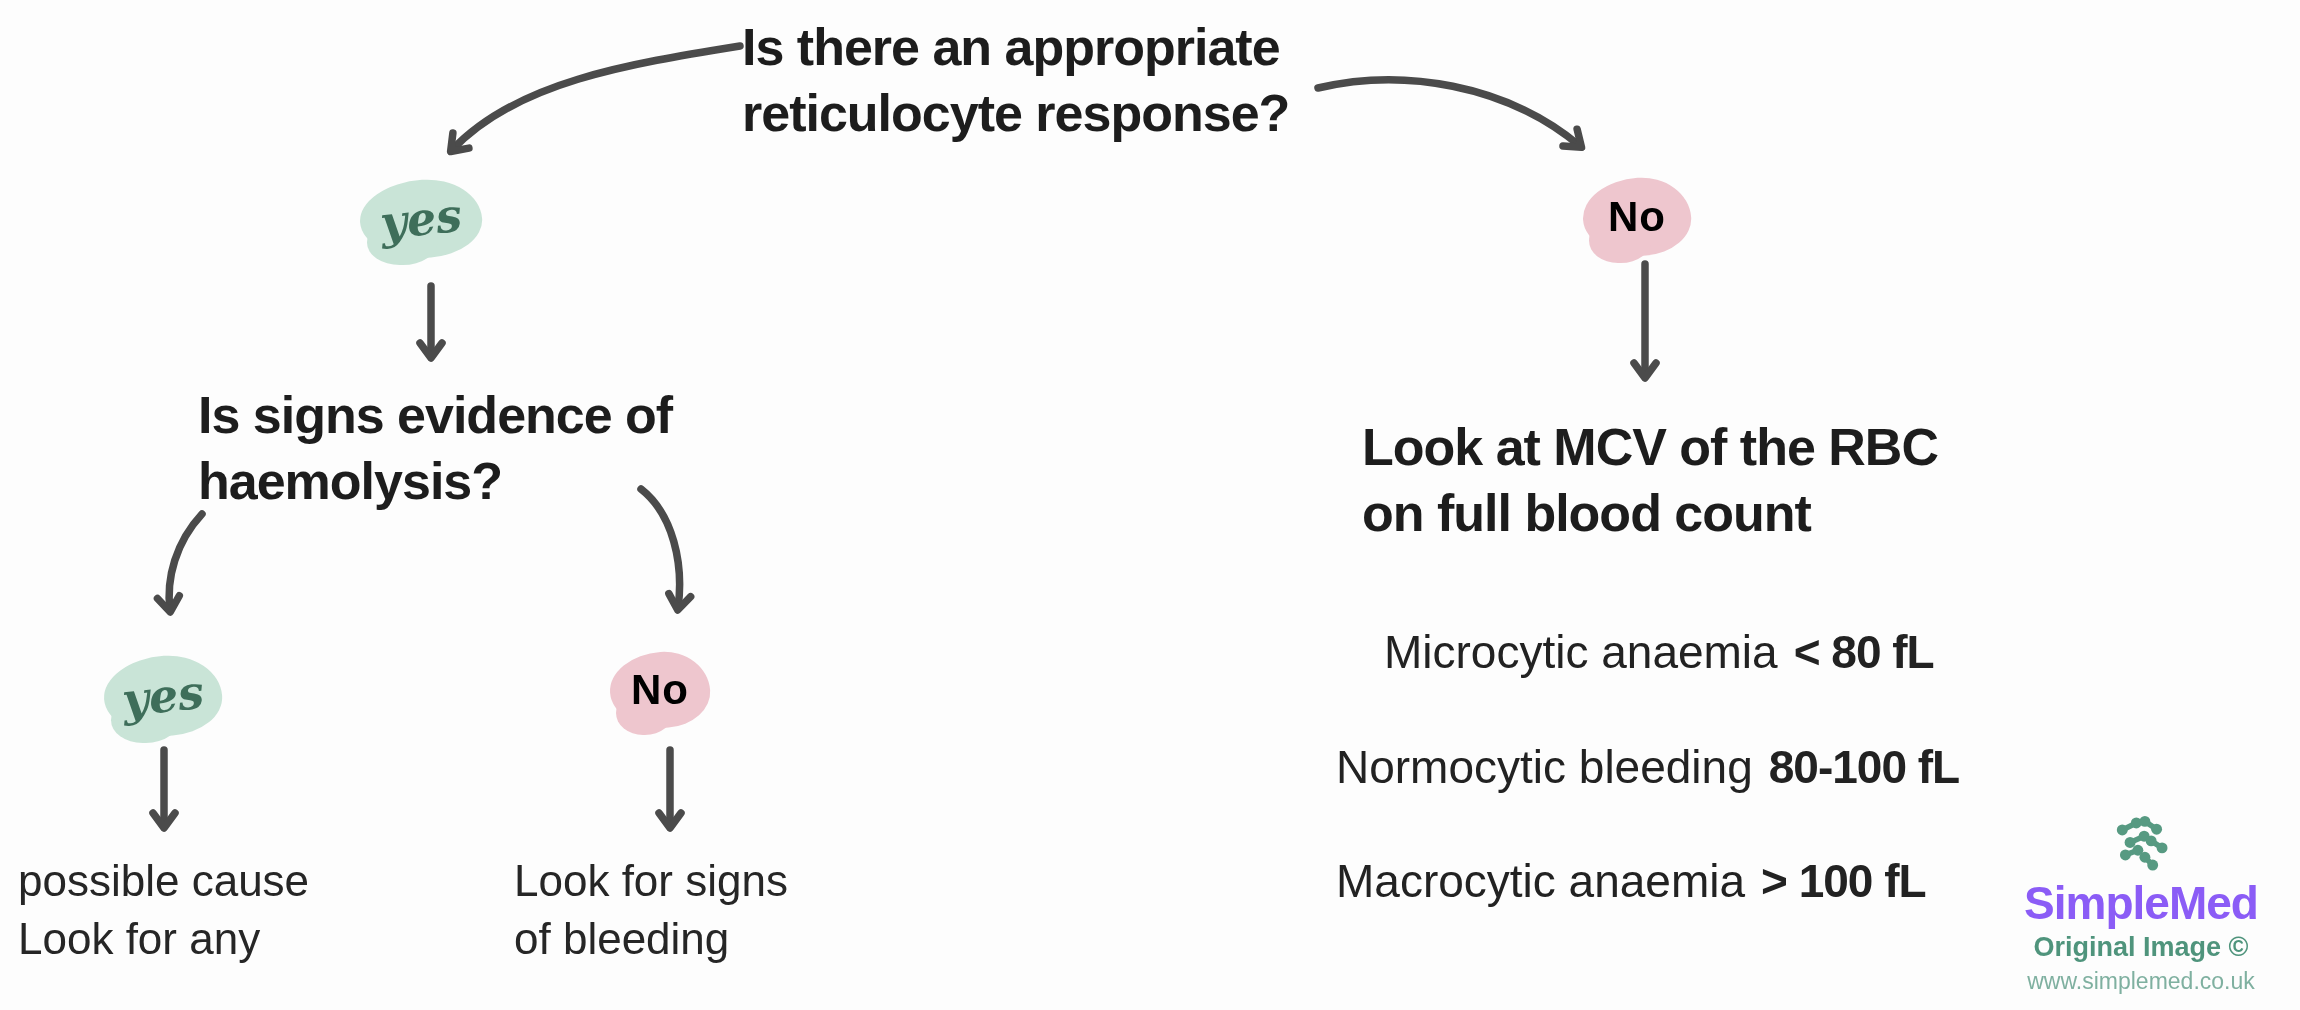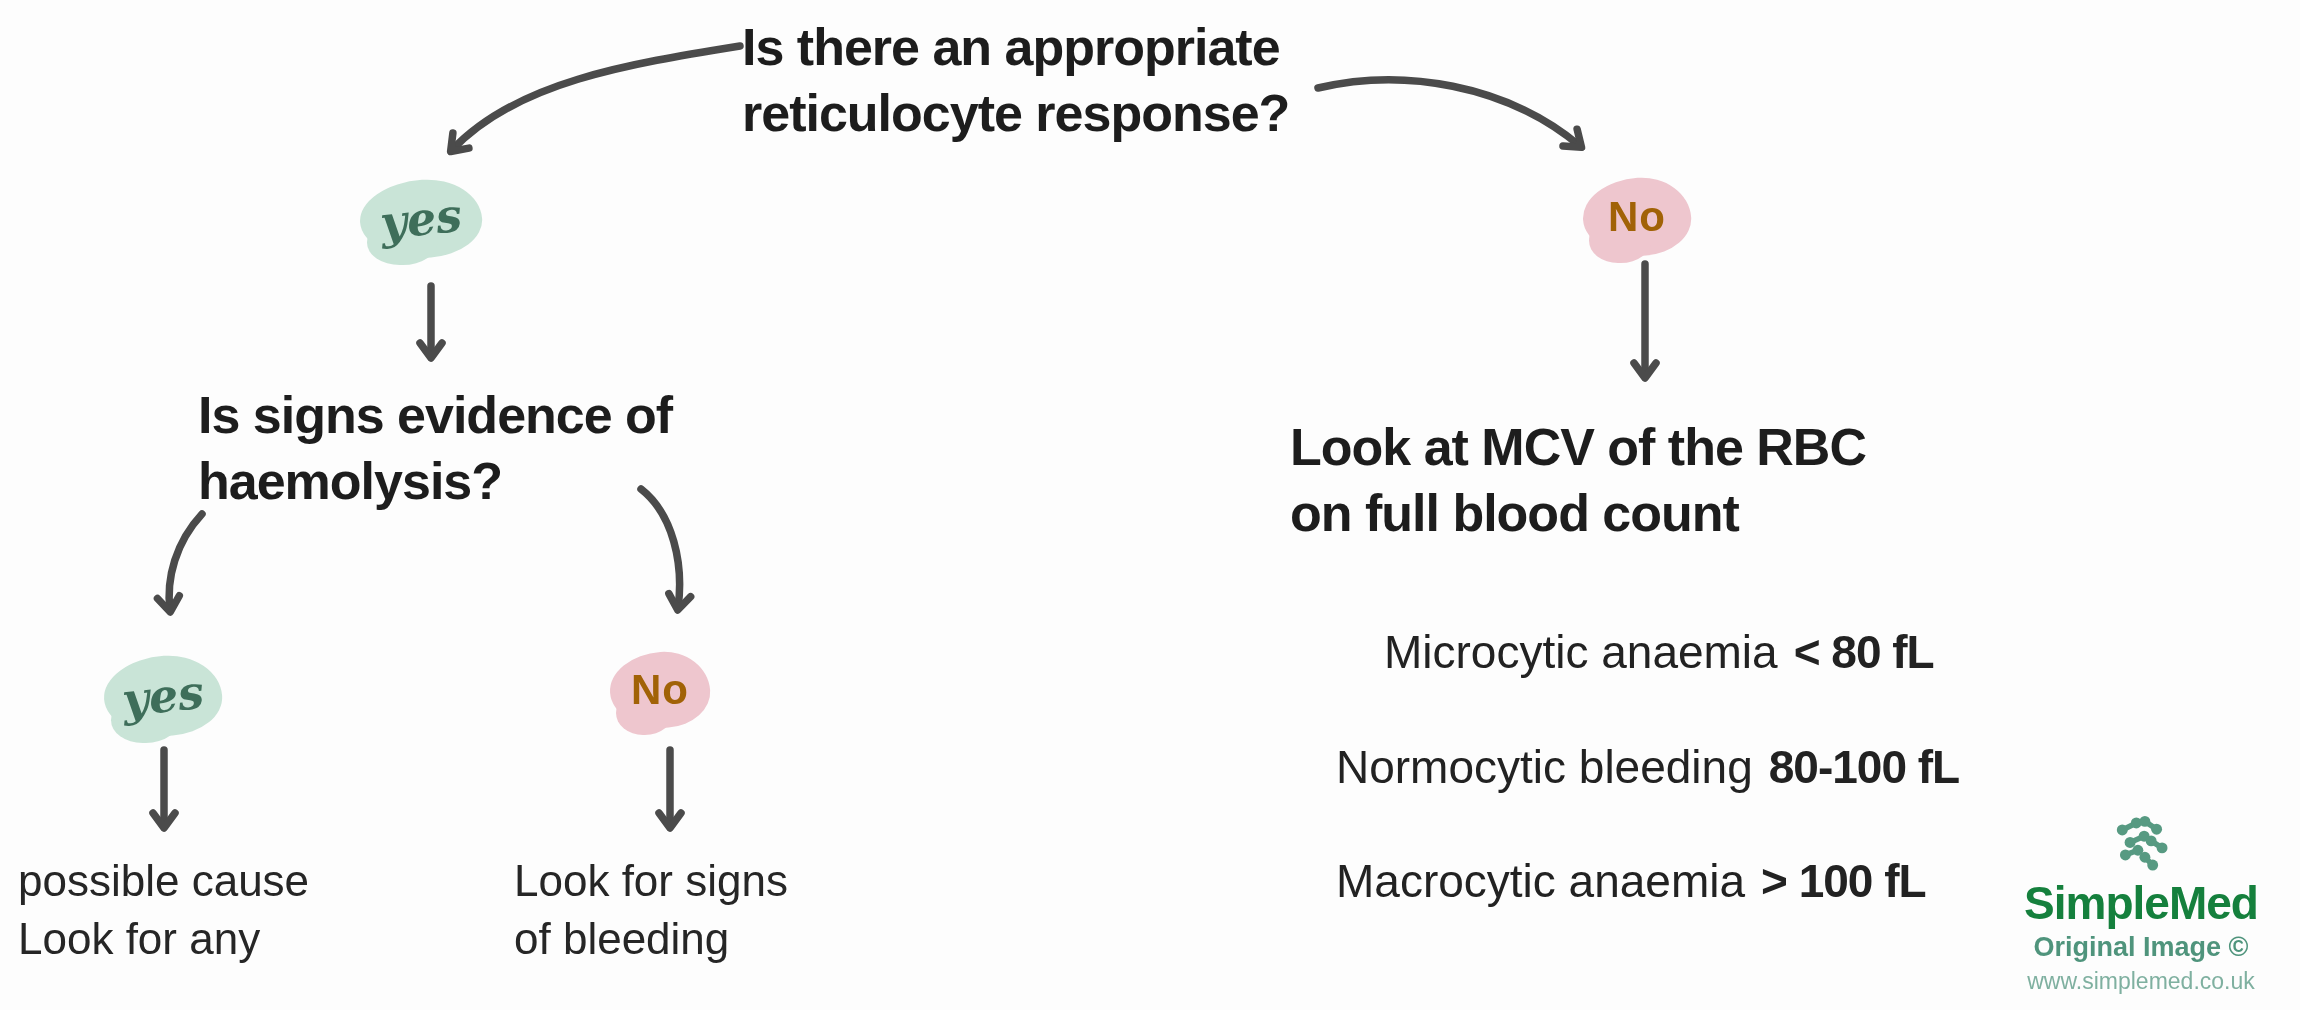--- a/index.html
+++ b/index.html
@@ -67,21 +67,21 @@
   .yes-word{
     position:relative;
     font:italic 700 46px/1 "DejaVu Serif",serif;
     color:#3e6e5a;
     transform:rotate(-6deg);
     z-index:1;
   }
   .no-word{
     position:relative;
     font:800 42px/1 "Liberation Sans",sans-serif;
-    color:#a16207;
+    color:#000000;
     letter-spacing:1px;
     z-index:1;
   }
   
   #arrows{
     position:absolute;
     left:0;top:0;
     pointer-events:none;
   }
   .arrow{
@@ -95,21 +95,21 @@
     position:absolute;
     left:1988px;
     top:812px;
     width:306px;
     text-align:center;
   }
   .logo-icon{display:block;margin:0 auto 2px auto;}
   .brand{
     font:700 46px/50px "Liberation Sans",sans-serif;
     letter-spacing:-1px;
-    color:#15803d;
+    color:#8b5cf6;
   }
   .caption{
     font:700 27px/31px "Liberation Sans",sans-serif;
     color:#4f947c;
     margin-top:4px;
   }
   .url{
     font:400 23px/27px "Liberation Sans",sans-serif;
     color:#7fb0a0;
     margin-top:5px;
@@ -165,21 +165,21 @@
   <div class="t" style="left:18px;top:852px;">
     <span>possible cause</span>
     <span>Look for any</span>
   </div>
 
   <div class="t" style="left:514px;top:852px;">
     <span>Look for signs</span>
     <span>of bleeding</span>
   </div>
 
-  <div class="q" style="left:1290px;top:414px;">
+  <div class="q" style="left:1362px;top:414px;">
     <span>Look at MCV of the RBC</span>
     <span>on full blood count</span>
   </div>
 
   <div class="mcv-row" style="top:624px;margin-left:48px;">
     <span>Microcytic anaemia</span><span class="mcv-val">&lt; 80 fL</span>
   </div>
   <div class="mcv-row" style="top:739px;">
     <span>Normocytic bleeding</span><span class="mcv-val">80-100 fL</span>
   </div>

